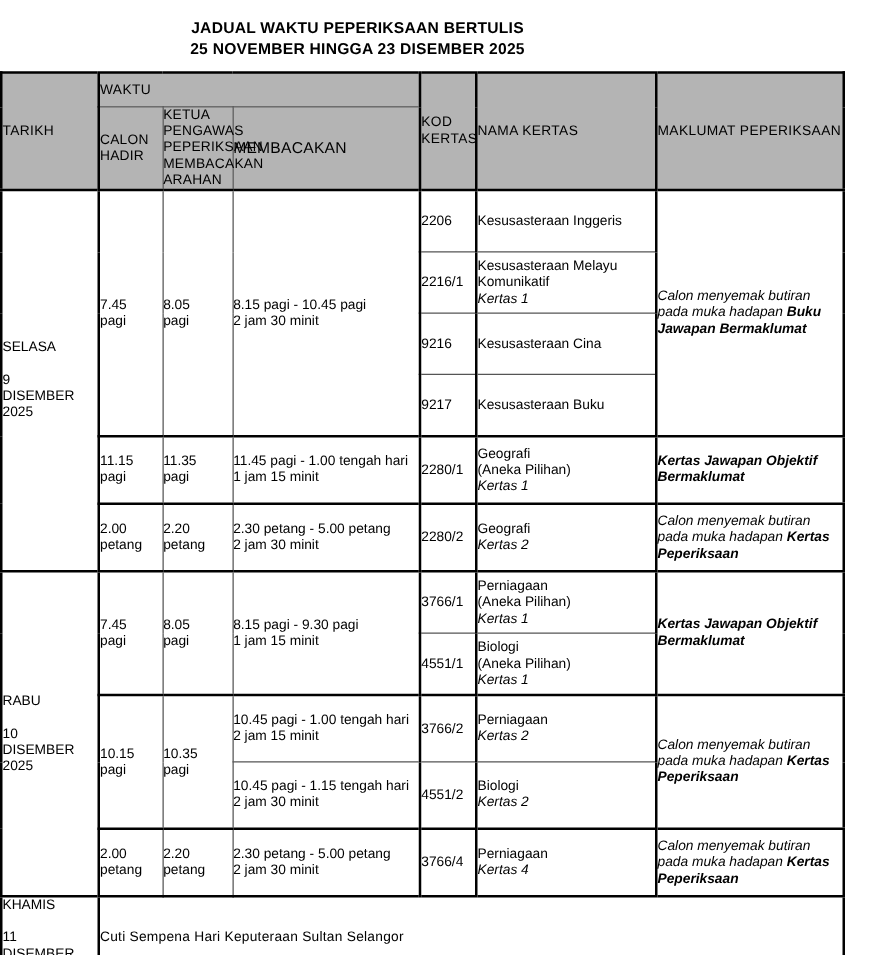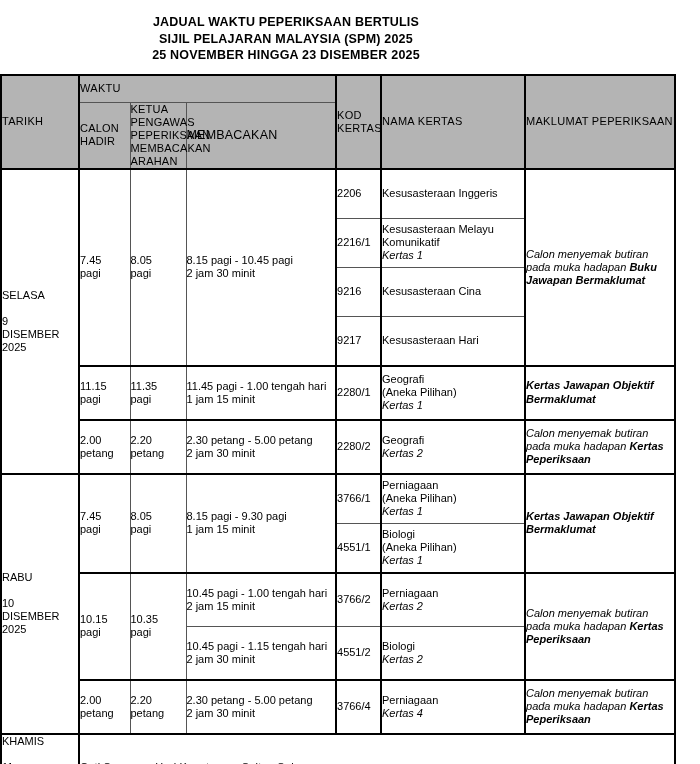--- a/index.html
+++ b/index.html
@@ -104,21 +104,20 @@
   }
   .nowrap { white-space: nowrap; }
 </style>
 </head>
 <body>
 
 <div class="page">
 
   <div class="doc-title">
     <div>JADUAL WAKTU PEPERIKSAAN BERTULIS</div>
-    <div>SIJIL PELAJARAN MALAYSIA (SPM) 2025</div>
     <div>25 NOVEMBER HINGGA 23 DISEMBER 2025</div>
   </div>
 
   <table class="sched">
     <colgroup>
       <col style="width:78px">
       <col style="width:51px">
       <col style="width:56px">
       <col style="width:150px">
       <col style="width:45px">
@@ -152,21 +151,21 @@
         <tr>
           <td class="code-cell thick-r" style="height: 48px;">2216/1</td>
           <td class="paper-cell thick-r">Kesusasteraan Melayu<br>Komunikatif<br><span class="kertas-it">Kertas 1</span></td>
         </tr>
         <tr>
           <td class="code-cell thick-r" style="height: 48px;">9216</td>
           <td class="paper-cell thick-r">Kesusasteraan Cina</td>
         </tr>
         <tr>
           <td class="code-cell thick-r" style="height: 48px;">9217</td>
-          <td class="paper-cell thick-r">Kesusasteraan Hari</td>
+          <td class="paper-cell thick-r">Kesusasteraan Buku</td>
         </tr>
         <tr>
           <td class="time-cell thick-t" rowspan="1">11.15<br>pagi</td>
           <td class="time-cell thick-t" rowspan="1">11.35<br>pagi</td>
           <td class="exam-cell thick-r thick-t" rowspan="1"><span class="nowrap">11.45 pagi - 1.00 tengah hari</span><br>1 jam 15 minit</td>
           <td class="code-cell thick-r thick-t" style="height: 52px;">2280/1</td>
           <td class="paper-cell thick-r thick-t">Geografi<br>(Aneka Pilihan)<br><span class="kertas-it">Kertas 1</span></td>
           <td class="info-cell thick-t" rowspan="1"><span class="info-strong">Kertas Jawapan Objektif Bermaklumat</span></td>
         </tr>
         <tr>

